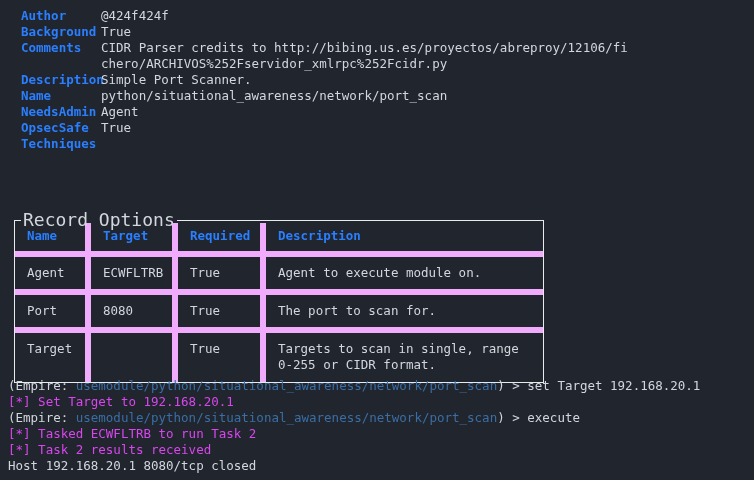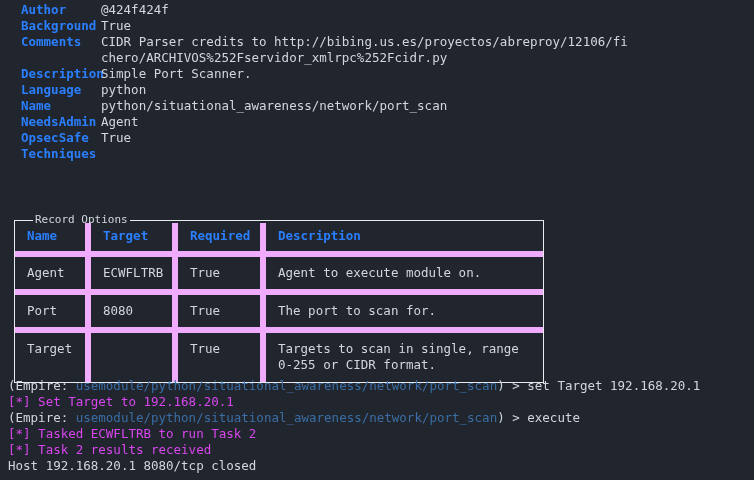--- a/index.html
+++ b/index.html
@@ -23,21 +23,21 @@
     width: 754px;
     height: 480px;
     padding: 0;
     box-sizing: border-box;
   }
 
   
   .info-block {
     position: absolute;
     left: 0;
-    top: 2px;
+    top: 8px;
     width: 754px;
   }
   .info-row {
     display: flex;
     align-items: flex-start;
     line-height: 16px;
     white-space: pre;
   }
   .info-label {
     width: 101px;
@@ -62,24 +62,24 @@
     top: 213px;
     width: 530px;
   }
   fieldset.options {
     margin: 0;
     padding: 0;
     border: 1px solid #e8eaee;
     box-sizing: border-box;
   }
   fieldset.options > legend {
-    margin-left: 18px;
+    margin-left: 6px;
     padding: 0 2px;
     color: #d2d7de;
-    font-size: 11px;
+    font-size: 18px;
     line-height: 14px;
     white-space: pre;
   }
   table.opts {
     border-collapse: collapse;
     width: 100%;
     table-layout: fixed;
     margin: -4px 0 0 0;
   }
   table.opts col.c-name  { width: 73px; }
@@ -136,21 +136,20 @@
 </head>
 <body>
 
 <div id="terminal">
 
   <div class="info-block">
       <div class="info-row"><span class="info-label">Author</span><span class="info-value">@424f424f</span></div>
       <div class="info-row"><span class="info-label">Background</span><span class="info-value">True</span></div>
       <div class="info-row"><span class="info-label">Comments</span><span class="info-value">CIDR Parser credits to http://bibing.us.es/proyectos/abreproy/12106/fi<span class="cont">chero/ARCHIVOS%252Fservidor_xmlrpc%252Fcidr.py</span></span></div>
       <div class="info-row"><span class="info-label">Description</span><span class="info-value">Simple Port Scanner.</span></div>
-      <div class="info-row"><span class="info-label">Language</span><span class="info-value">python</span></div>
       <div class="info-row"><span class="info-label">Name</span><span class="info-value">python/situational_awareness/network/port_scan</span></div>
       <div class="info-row"><span class="info-label">NeedsAdmin</span><span class="info-value">Agent</span></div>
       <div class="info-row"><span class="info-label">OpsecSafe</span><span class="info-value">True</span></div>
       <div class="info-row"><span class="info-label">Techniques</span></div>
     </div>
 
   <div class="options-wrap">
     <fieldset class="options">
       <legend>Record Options</legend>
       <table class="opts">

